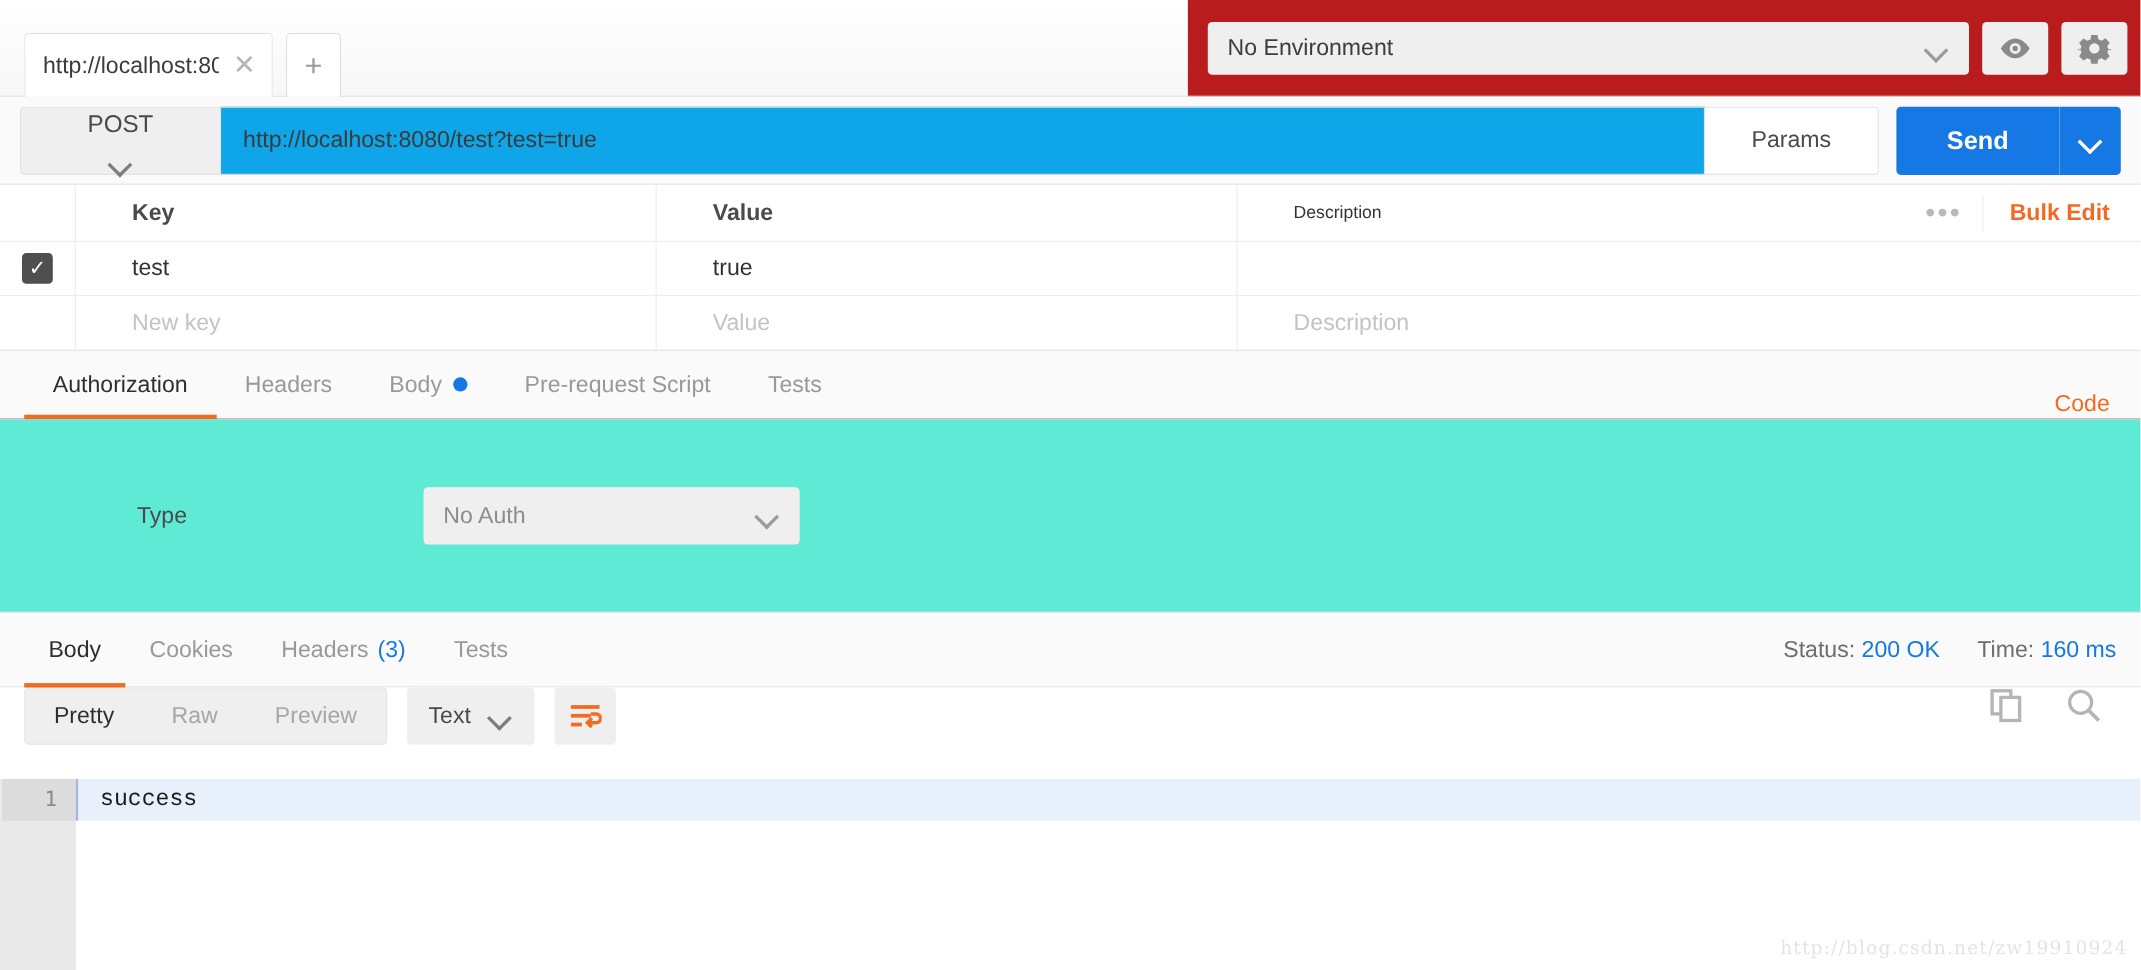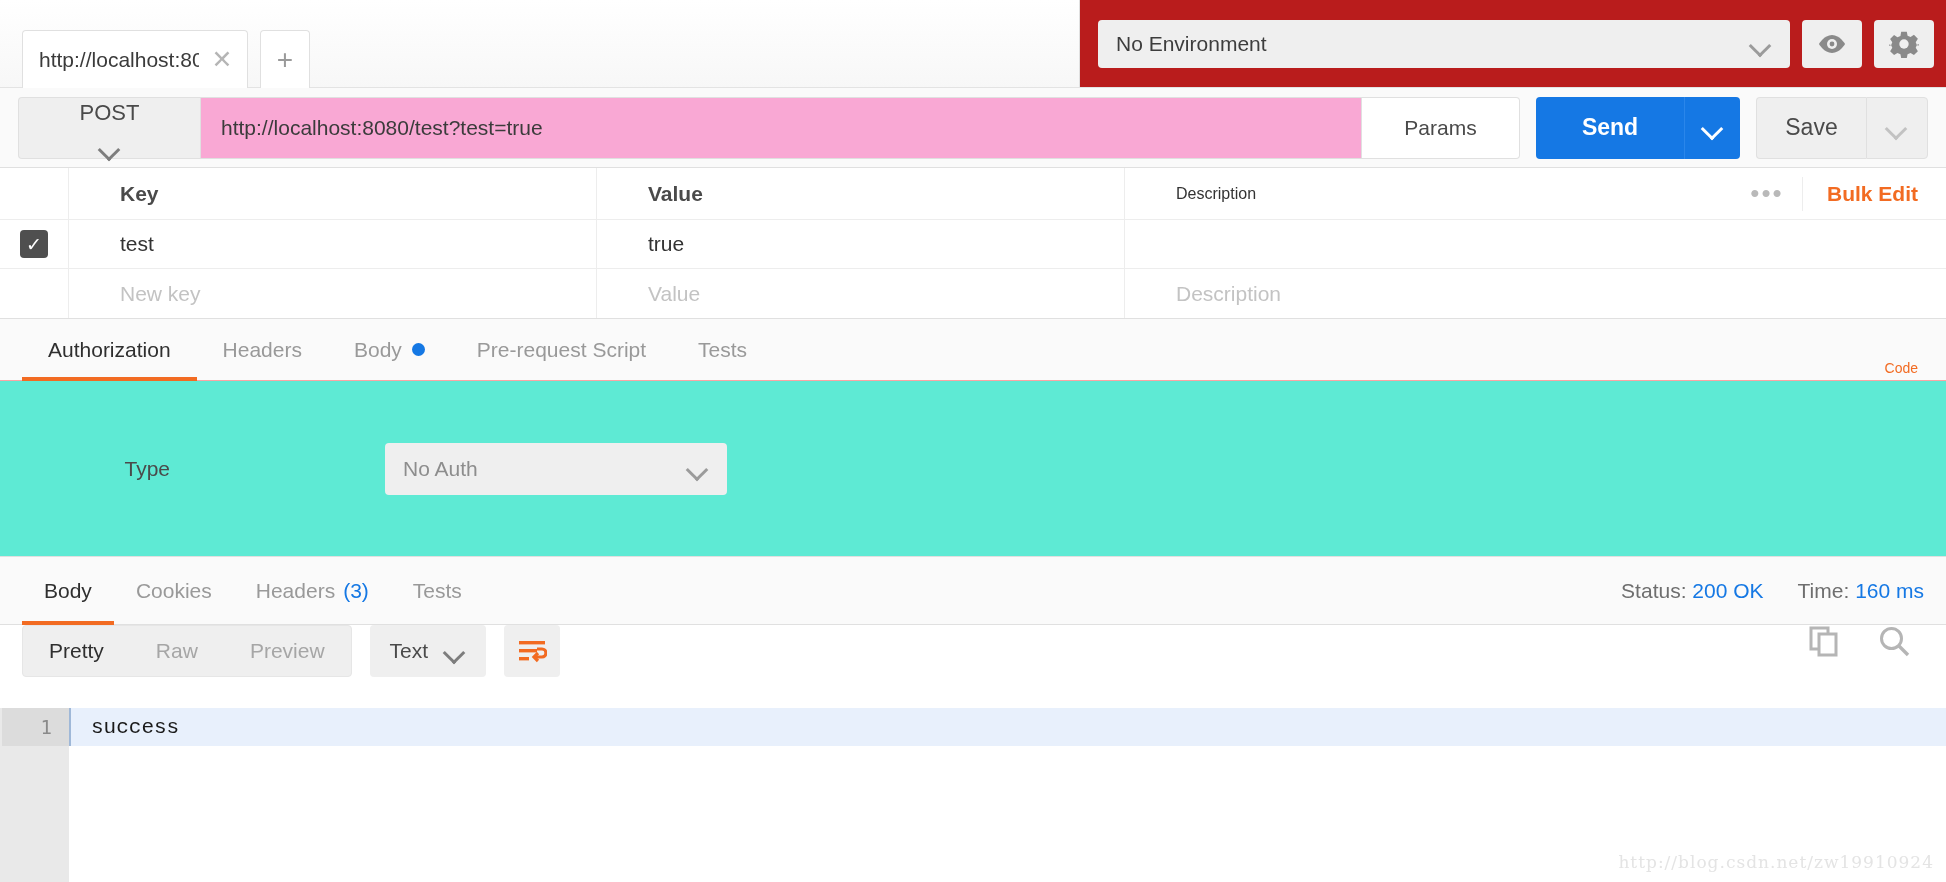--- a/index.html
+++ b/index.html
@@ -58,21 +58,21 @@
 
   
   .urlrow { height: 80px; display: flex; align-items: center; padding: 0 18px; gap: 0;
             background: #fafafa; border-bottom: 1px solid #e0e0e0; }
   .method {
     width: 182px; height: 62px; background: #efefef; border: 1px solid #e0e0e0; border-right: none;
     border-radius: 4px 0 0 4px; display: flex; align-items: center; justify-content: center; gap: 16px;
     font-size: 22px; color: #4a4a4a; flex-direction: column;
   }
   .urlbox {
-    flex: 1; height: 62px; background: #f9a8d4; border: 1px solid #e0e0e0;
+    flex: 1; height: 62px; background: #0ea5e9; border: 1px solid #e0e0e0;
     display: flex; align-items: center; padding: 0 20px; font-size: 21px; color: #3b3b3b;
   }
   .params-btn {
     width: 158px; height: 62px; background: #ffffff; border: 1px solid #e0e0e0; border-left: none;
     border-radius: 0 4px 4px 0; display: flex; align-items: center; justify-content: center;
     font-size: 21px; color: #4a4a4a;
   }
   .send-group { display: flex; margin-left: 16px; }
   .send-btn { width: 148px; height: 62px; background: #1578e4; border-radius: 4px 0 0 4px;
               display: flex; align-items: center; justify-content: center;
@@ -112,21 +112,21 @@
 
   
   .rtabs { height: 62px; display: flex; align-items: center; background: #fafafa;
            border-bottom: 1px solid #fca5a5; padding: 0 22px; position: relative; justify-content: flex-end; }
   .rtab { height: 62px; display: flex; align-items: center; padding: 0 26px;
           font-size: 21px; color: #999; gap: 10px; position: relative; }
   .rtab.active { color: #2f2f2f; }
   .rtab.active:after { content: ""; position: absolute; left: 0; right: 0; bottom: 0;
                        height: 4px; background: #f26b22; }
   .bdot { width: 13px; height: 13px; border-radius: 50%; background: #1578e4; display: inline-block; }
-  .code-link { margin-left: auto; color: #f26b22; font-size: 14px; padding-right: 6px; margin-top: 37px; }
+  .code-link { margin-left: auto; color: #f26b22; font-size: 21px; padding-right: 6px; margin-top: 37px; }
 
   
   .authpane { height: 176px; background: #5eead4; display: flex; align-items: center;
               border-bottom: 1px solid #e0e0e0; }
   .type-label { width: 170px; text-align: right; font-size: 21px; color: #4a4a4a; }
   .auth-select { margin-left: 215px; width: 342px; height: 52px; background: #efefef; border-radius: 4px;
                  display: flex; align-items: center; justify-content: space-between; padding: 0 18px;
                  font-size: 21px; color: #8d8d8d; }
 
   
@@ -209,26 +209,20 @@
     <div class="urlbox">
       <span>http://localhost:8080/test?test=true</span>
     </div>
     <div class="params-btn">Params</div>
     <div class="send-group">
       <div class="send-btn">Send</div>
       <div class="send-caret">
         <span class="chev white"></span>
       </div>
     </div>
-    <div class="save-group">
-      <div class="save-btn">Save</div>
-      <div class="save-caret">
-        <span class="chev light"></span>
-      </div>
-    </div>
   </div>
 
   <div class="ptable">
     <div class="prow header">
       <div class="c-check"></div>
       <div class="c-key">Key</div>
       <div class="c-val">Value</div>
       <div class="desc-head">
         <span>Description</span>
         <span class="head-tools">

